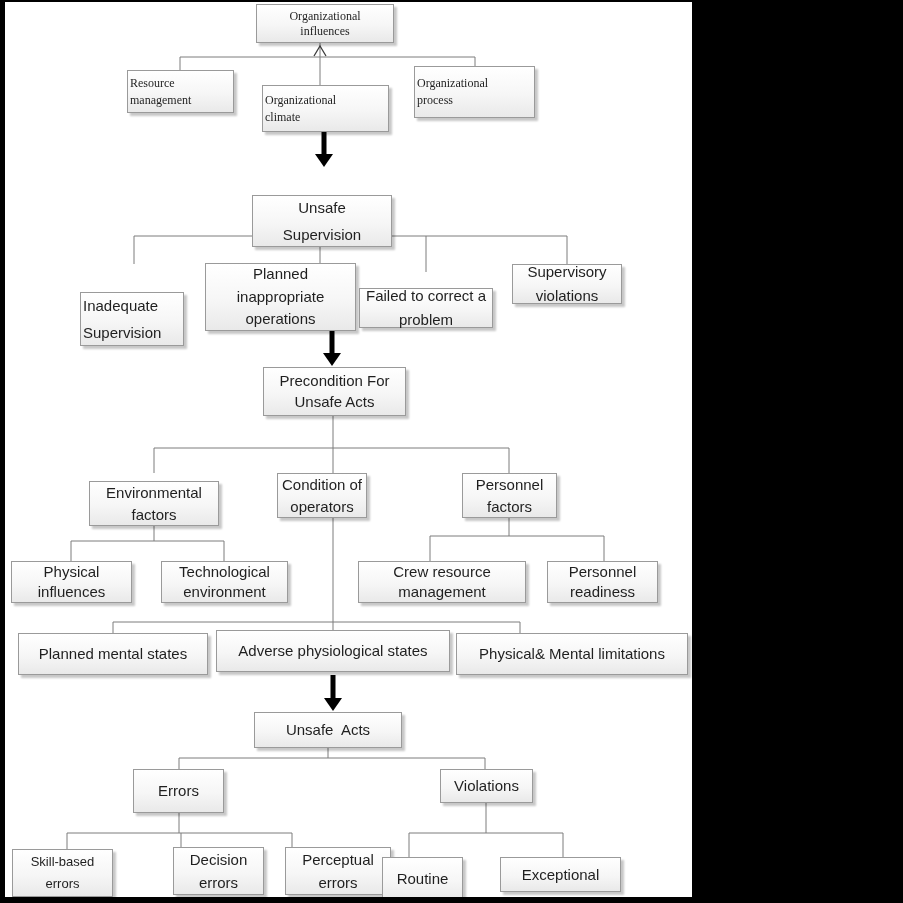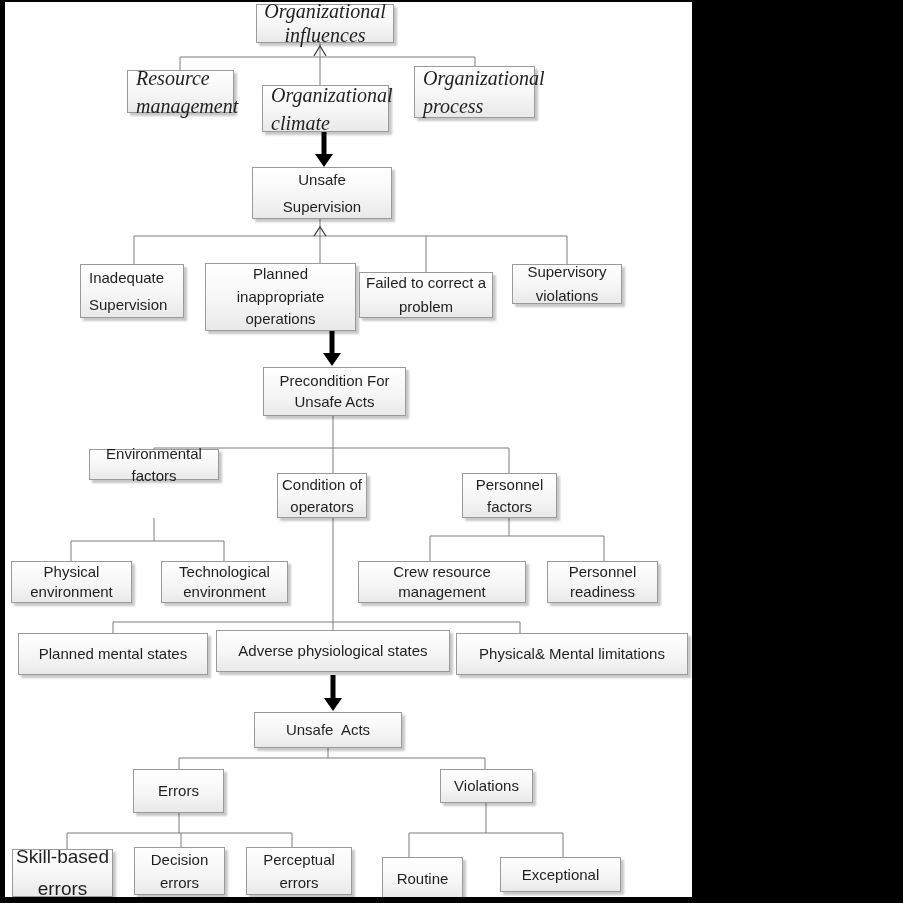--- a/index.html
+++ b/index.html
@@ -12,27 +12,27 @@
   svg.wires{position:absolute;left:0;top:0;z-index:1;}
   .node{
     position:absolute;z-index:2;box-sizing:border-box;
     background:linear-gradient(180deg,#ffffff 0%,#f6f6f6 55%,#e9e9e9 100%);
     border:1px solid #9a9a9a;
     box-shadow:2.5px 2.5px 2px rgba(0,0,0,0.22);
     display:flex;align-items:center;justify-content:center;
     text-align:center;white-space:pre-wrap;
     color:#1f1f1f;font-size:15px;line-height:1.45;
   }
-  .serif{font-family:"Liberation Serif","DejaVu Serif",serif;font-size:20px;line-height:1.4;font-style:italic;}
+  .serif{font-family:"Liberation Serif","DejaVu Serif",serif;font-size:12px;line-height:1.4;}
   .tight{line-height:1.18;}
   .mid{line-height:1.6;}
-  .loose{line-height:1.8;}
-  .left{justify-content:flex-start;text-align:left;padding-left:8px;}
-  .sm{font-size:19px;line-height:1.7;}
-  .md{line-height:1.55;}
+  .loose{line-height:1.8;margin-top:28px;}
+  .left{justify-content:flex-start;text-align:left;padding-left:2px;}
+  .sm{font-size:13px;line-height:1.7;}
+  .md{line-height:1.55;margin-left:39px;}
   .blk{position:absolute;background:#000000;z-index:3;}
   #blk-right{left:692px;top:0;width:211px;height:903px;}
   #blk-left{left:0;top:0;width:5px;height:903px;}
   #blk-top{left:0;top:0;width:903px;height:2px;}
   #blk-bottom{left:0;top:897px;width:903px;height:6px;}
 </style>
 </head>
 <body>
 
 <div class="canvas"></div>
@@ -115,35 +115,35 @@
 <div class="node serif left" style="left:414px;top:66px;width:121px;height:52px">Organizational
 process</div>
 
 <div class="node loose" style="left:252px;top:167px;width:140px;height:52px">Unsafe
 Supervision</div>
 <div class="node loose left" style="left:80px;top:264px;width:104px;height:54px">Inadequate
 Supervision</div>
 <div class="node" style="left:205px;top:263px;width:151px;height:68px;line-height:1.5">Planned
 inappropriate
 operations</div>
-<div class="node mid" style="left:359px;top:272px;width:134px;height:46px">Failed to correct a
+<div class="node mid" style="left:359px;top:288px;width:134px;height:40px">Failed to correct a
 problem</div>
 <div class="node mid" style="left:512px;top:264px;width:110px;height:40px">Supervisory
 violations</div>
 
 <div class="node" style="left:263px;top:367px;width:143px;height:49px;line-height:1.35">Precondition For
 Unsafe Acts</div>
-<div class="node" style="left:89px;top:449px;width:130px;height:31px">Environmental
+<div class="node" style="left:89px;top:481px;width:130px;height:45px">Environmental
 factors</div>
 <div class="node" style="left:277px;top:473px;width:90px;height:45px">Condition of
 operators</div>
 <div class="node" style="left:462px;top:473px;width:95px;height:45px">Personnel
 factors</div>
 <div class="node" style="left:11px;top:561px;width:121px;height:42px;line-height:1.35">Physical
-environment</div>
+influences</div>
 <div class="node" style="left:161px;top:561px;width:127px;height:42px;line-height:1.35">Technological
 environment</div>
 <div class="node" style="left:358px;top:561px;width:168px;height:42px;line-height:1.35">Crew resource
 management</div>
 <div class="node" style="left:547px;top:561px;width:111px;height:42px;line-height:1.35">Personnel
 readiness</div>
 <div class="node" style="left:18px;top:633px;width:190px;height:42px">Planned mental states</div>
 <div class="node" style="left:216px;top:630px;width:234px;height:42px">Adverse physiological states</div>
 <div class="node" style="left:456px;top:633px;width:232px;height:42px">Physical&amp; Mental limitations</div>
 

